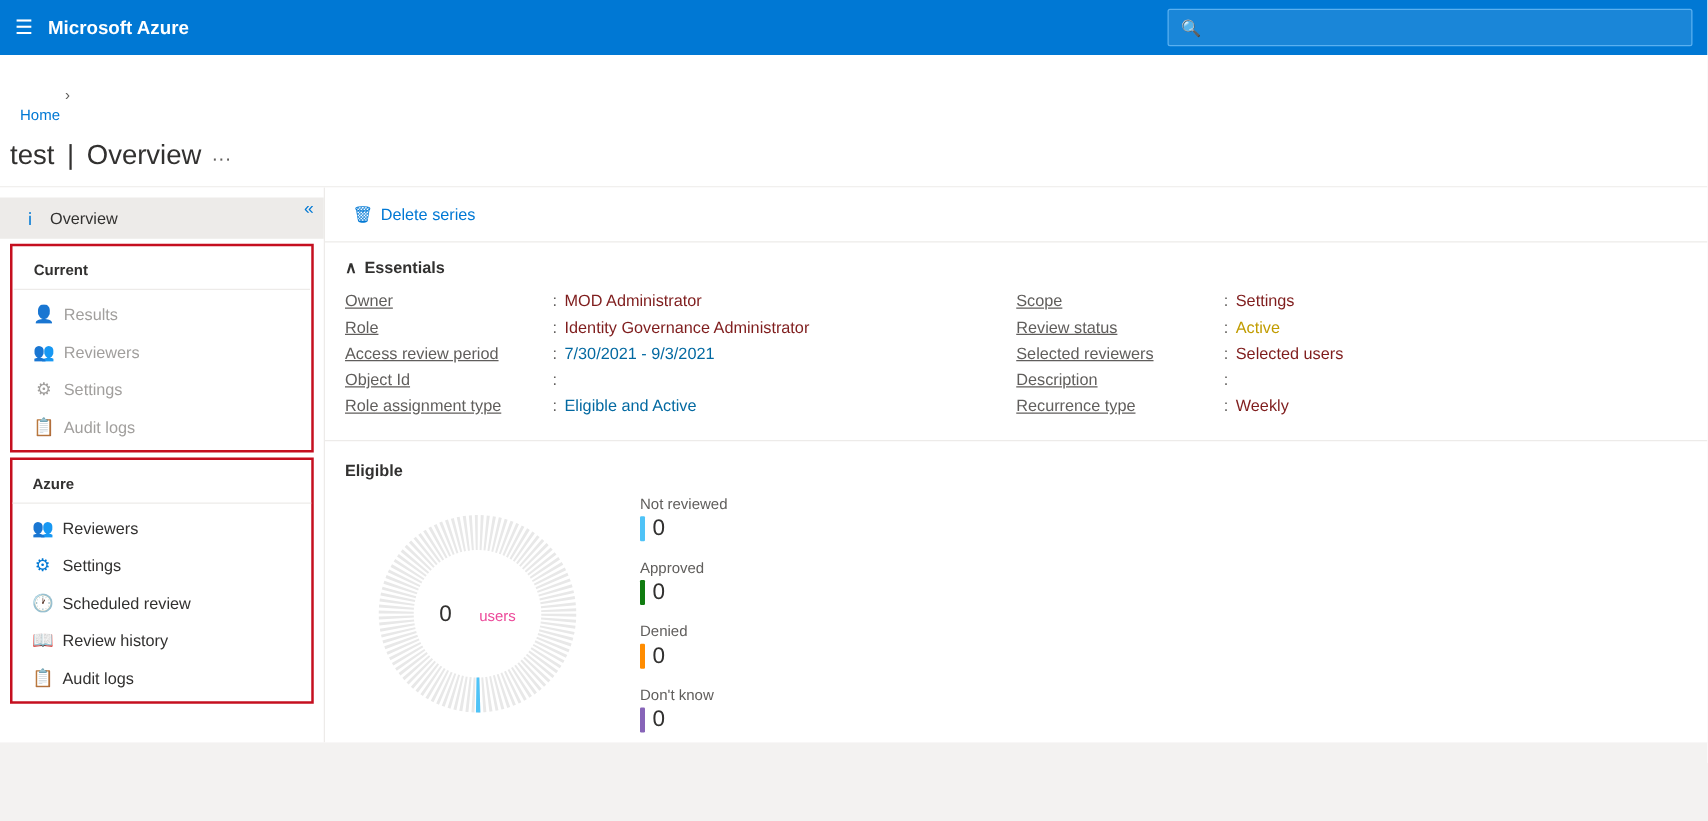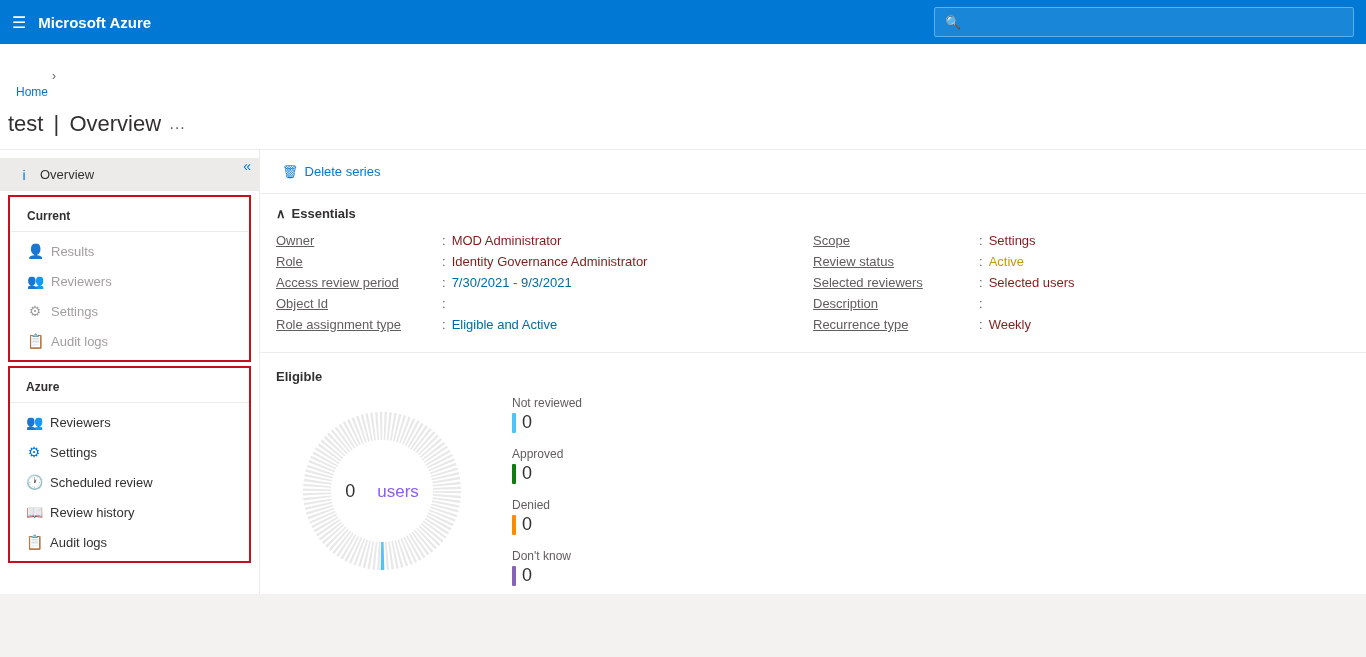--- a/index.html
+++ b/index.html
@@ -224,22 +224,22 @@
       position: absolute;
       top: 50%;
       left: 50%;
       transform: translate(-50%, -50%);
       text-align: center;
       font-size: 18px;
       font-weight: 300;
       color: #323130;
     }
     .donut-center .users-label {
-      font-size: 17px;
-      color: #8b5cf6;
+      font-size: 12px;
+      color: #ec4899;
       margin-left: 22px;
     }
 
     
     .legend {
       display: flex;
       flex-direction: column;
       gap: 14px;
       text-align: center;
     }

